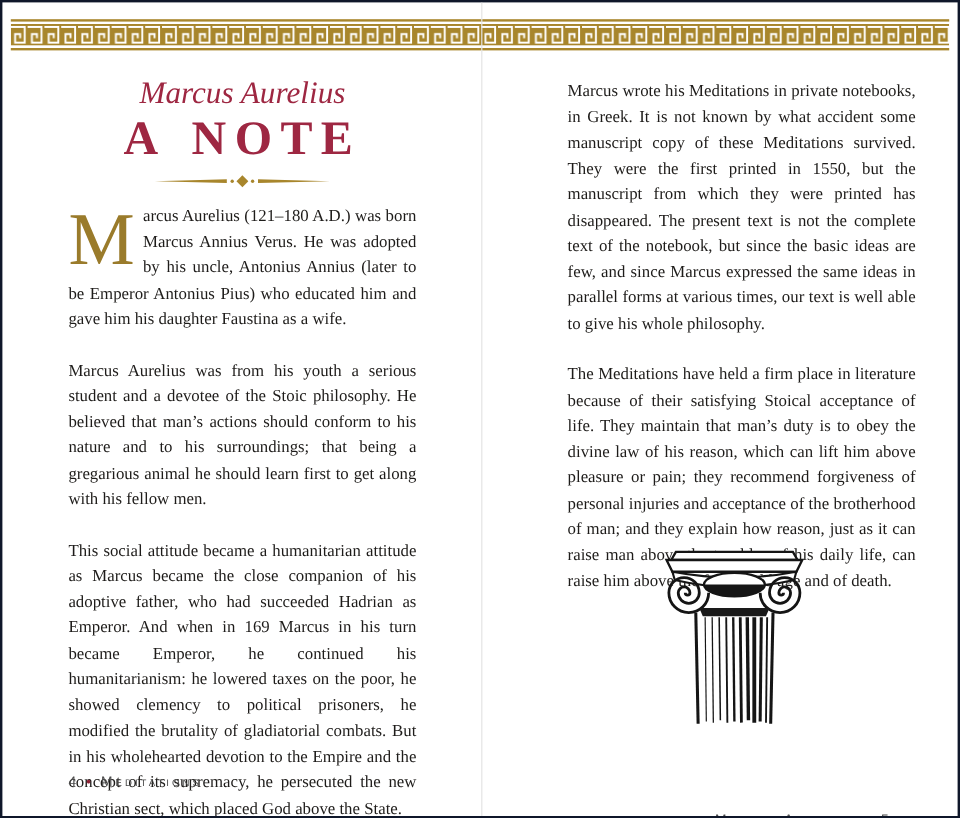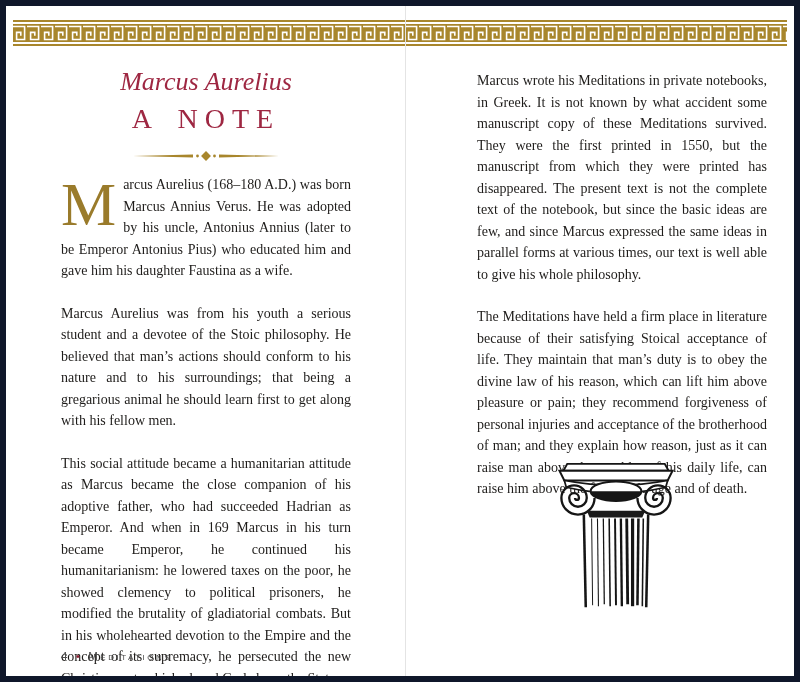--- a/index.html
+++ b/index.html
@@ -1,21 +1,21 @@
 <!DOCTYPE html>
 <html><head>
 <meta charset="utf-8">
 <style>
   html,body{margin:0;padding:0;background:#ffffff;}
   .spread{
     position:relative;
     width:800px;height:682px;
     box-sizing:border-box;
     background:#ffffff;
-    border:6px solid #0f172a;
+    border:2px solid #0f172a;
     font-family:"Liberation Serif","DejaVu Serif",serif;
     color:#1e1c1a;
     overflow:hidden;
   }
   
   .greek-band{
     position:absolute;top:14px;left:7px;right:7px;
     border-top:2px solid #a8862c;
     border-bottom:2px solid #a8862c;
     padding:2px 0;
@@ -25,21 +25,21 @@
   
   .gutter{position:absolute;left:399px;top:0;bottom:0;width:1px;background:#e4e4e4;}
   
   .page-heading{position:absolute;left:55px;top:60px;width:290px;text-align:center;}
   .author-title{
     font-style:italic;font-weight:400;
     font-size:26px;line-height:32px;margin:0;
     color:#9e2742;
   }
   .section-title{
-    font-weight:400;font-size:28px;line-height:38px;margin:2px 0 0 0;
+    font-weight:700;font-size:40px;line-height:38px;margin:2px 0 0 0;
     letter-spacing:7px;word-spacing:6px;
     color:#9e2742;
   }
   .divider{margin-top:10px;}
   
   .left-body{position:absolute;left:55px;top:168px;width:290px;}
   .right-body{position:absolute;left:471px;top:64px;width:290px;}
   p.body-para{
     margin:0 0 21px 0;
     font-size:14px;line-height:21.5px;
@@ -93,21 +93,21 @@
         <polygon points="2,6 62,4.4 62,7.6" fill="#a8862c"></polygon>
         <polygon points="148,6 88,4.4 88,7.6" fill="#a8862c"></polygon>
         <rect x="71.5" y="2.5" width="7" height="7" transform="rotate(45 75 6)" fill="#a8862c"></rect>
         <circle cx="66.5" cy="6" r="1.4" fill="#a8862c"></circle>
         <circle cx="83.5" cy="6" r="1.4" fill="#a8862c"></circle>
       </svg>
     </div>
   </div>
 
   <div class="left-body">
-    <p class="body-para"><span class="dropcap">M</span><span>arcus Aurelius (168–180 A.D.) was born Marcus Annius Verus. He was adopted by his uncle, Antonius Annius (later to be Emperor Antonius Pius) who educated him and gave him his daughter Faustina as a wife.</span></p>
+    <p class="body-para"><span class="dropcap">M</span><span>arcus Aurelius (121–180 A.D.) was born Marcus Annius Verus. He was adopted by his uncle, Antonius Annius (later to be Emperor Antonius Pius) who educated him and gave him his daughter Faustina as a wife.</span></p>
     <p class="body-para">Marcus Aurelius was from his youth a serious student and a devotee of the Stoic philosophy. He believed that man’s actions should conform to his nature and to his surroundings; that being a gregarious animal he should learn first to get along with his fellow men.</p>
     <p class="body-para">This social attitude became a humanitarian attitude as Marcus became the close companion of his adoptive father, who had succeeded Hadrian as Emperor. And when in 169 Marcus in his turn became Emperor, he continued his humanitarianism: he lowered taxes on the poor, he showed clemency to political prisoners, he modified the brutality of gladiatorial combats. But in his wholehearted devotion to the Empire and the concept of its supremacy, he persecuted the new Christian sect, which placed God above the State.</p>
   </div>
 
   <div class="right-body">
     <p class="body-para">Marcus wrote his Meditations in private notebooks, in Greek. It is not known by what accident some manuscript copy of these Meditations survived. They were the first printed in 1550, but the manuscript from which they were printed has disappeared. The present text is not the complete text of the notebook, but since the basic ideas are few, and since Marcus expressed the same ideas in parallel forms at various times, our text is well able to give his whole philosophy.</p>
     <p class="body-para">The Meditations have held a firm place in literature because of their satisfying Stoical acceptance of life. They maintain that man’s duty is to obey the divine law of his reason, which can lift him above pleasure or pain; they recommend forgiveness of personal injuries and acceptance of the brotherhood of man; and they explain how reason, just as it can raise man above the troubles of his daily life, can raise him above the fear of old age and of death.</p>
   </div>
 
   <div class="column-art">

